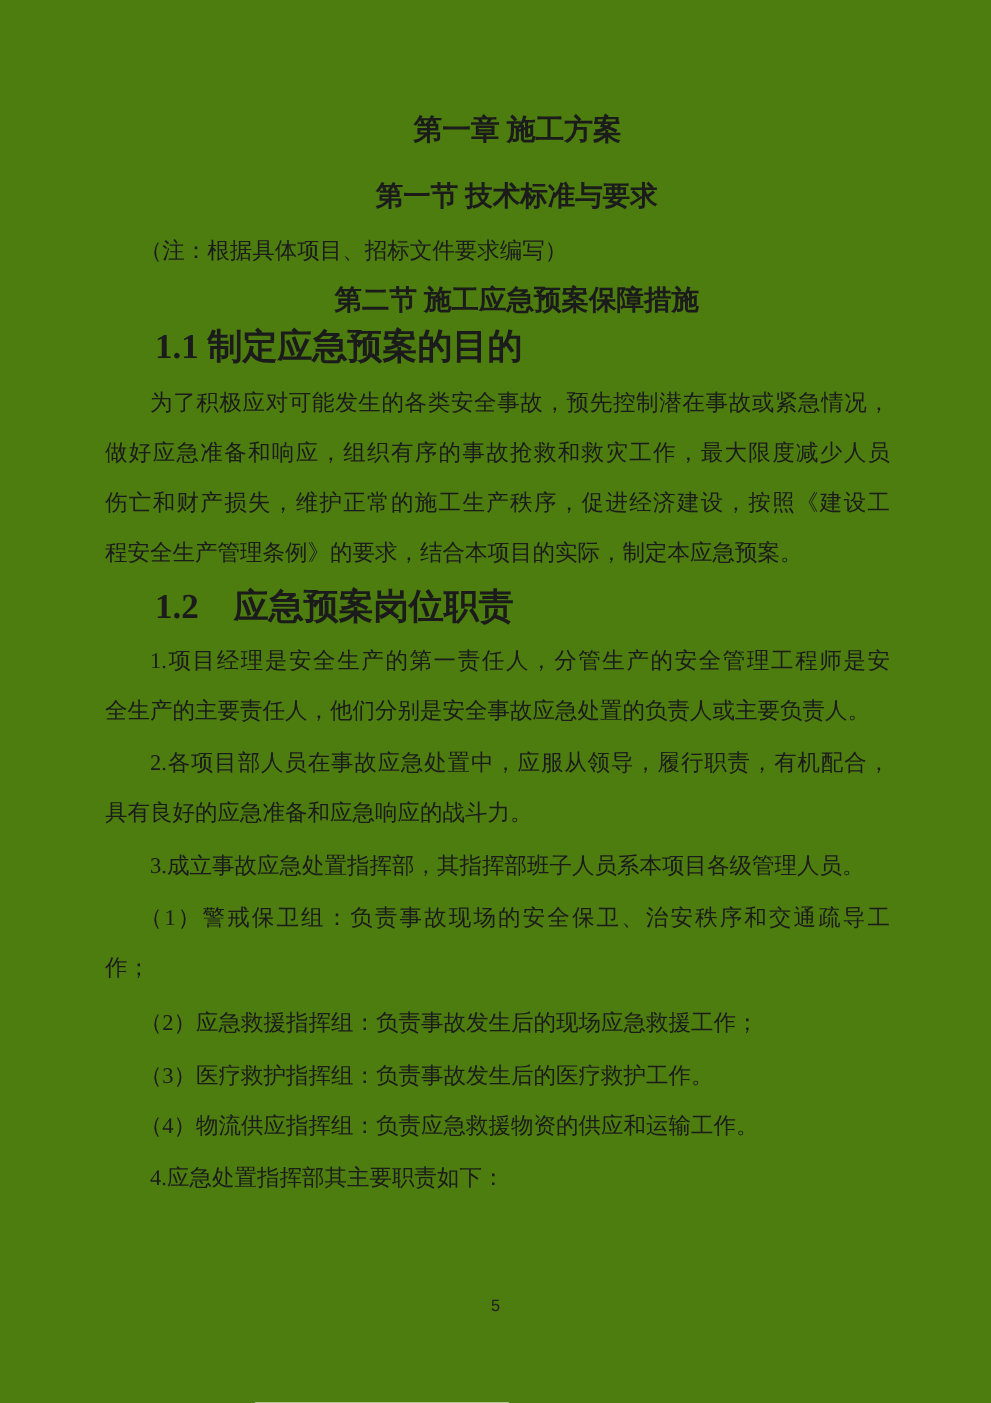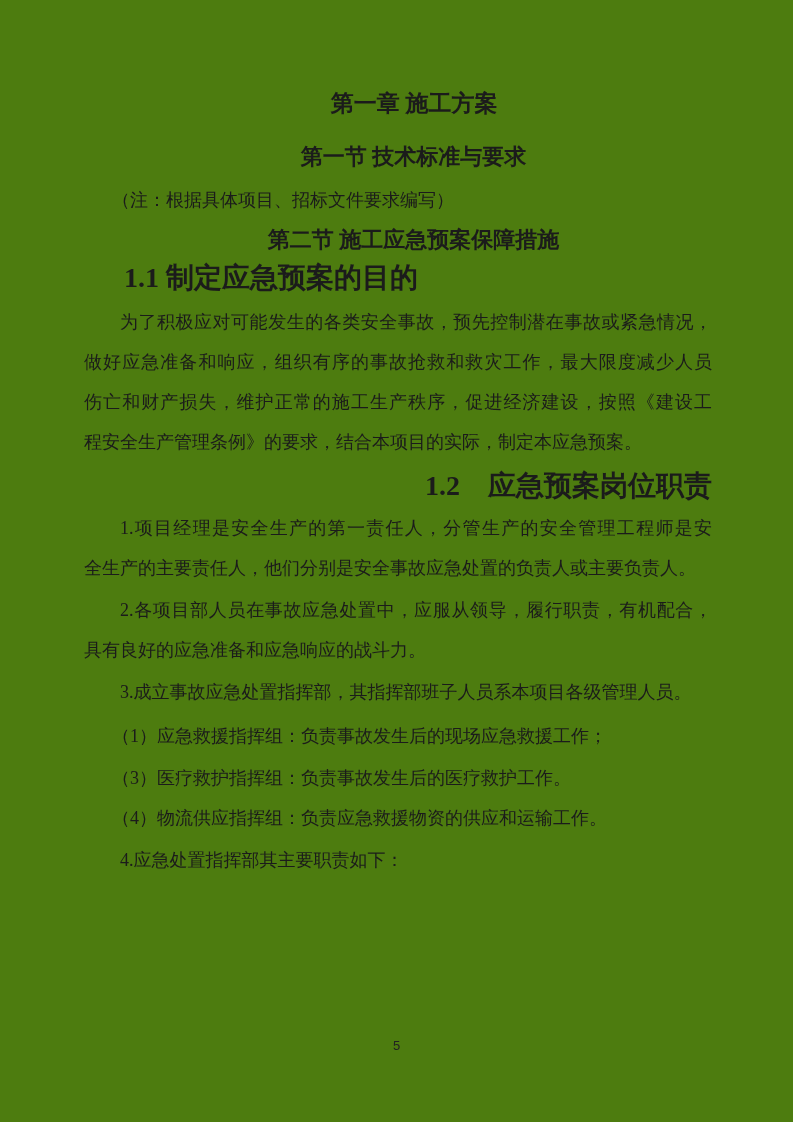--- a/index.html
+++ b/index.html
@@ -45,21 +45,21 @@
     font-size: 18px;
     line-height: 32px;
     text-indent: 1.55em;
   }
   .h3-sub {
     margin: 6px 0 0 40px;
     font-size: 28px;
     line-height: 32px;
     font-weight: bold;
   }
-  .h3-12 { margin-top: 8px; text-align: right; }
+  .h3-12 { margin-top: 8px; }
   .para {
     margin: 0;
     font-size: 18px;
     line-height: 40px;
   }
   .para .line {
     display: block;
     white-space: nowrap;
     text-align: justify;
     text-align-last: justify;
@@ -119,23 +119,27 @@
 
     <p class="para p-body mt2">
         <span class="line">2.各项目部人员在事故应急处置中，应服从领导，履行职责，有机配合，</span>
         <span class="line last">具有良好的应急准备和应急响应的战斗力。</span>
       </p>
 
     <p class="para p-body mt2">
         <span class="line last">3.成立事故应急处置指挥部，其指挥部班子人员系本项目各级管理人员。</span>
       </p>
 
+    <p class="para p-paren mt2">
+        <span class="line">（1）警戒保卫组：负责事故现场的安全保卫、治安秩序和交通疏导工</span>
+        <span class="line last">作；</span>
+      </p>
 
     <p class="para p-paren mt4">
-        <span class="line last">（1）应急救援指挥组：负责事故发生后的现场应急救援工作；</span>
+        <span class="line last">（2）应急救援指挥组：负责事故发生后的现场应急救援工作；</span>
       </p>
 
     <p class="para p-paren mt2">
         <span class="line last">（3）医疗救护指挥组：负责事故发生后的医疗救护工作。</span>
       </p>
 
     <p class="para p-paren mt0">
         <span class="line last">（4）物流供应指挥组：负责应急救援物资的供应和运输工作。</span>
       </p>
 

